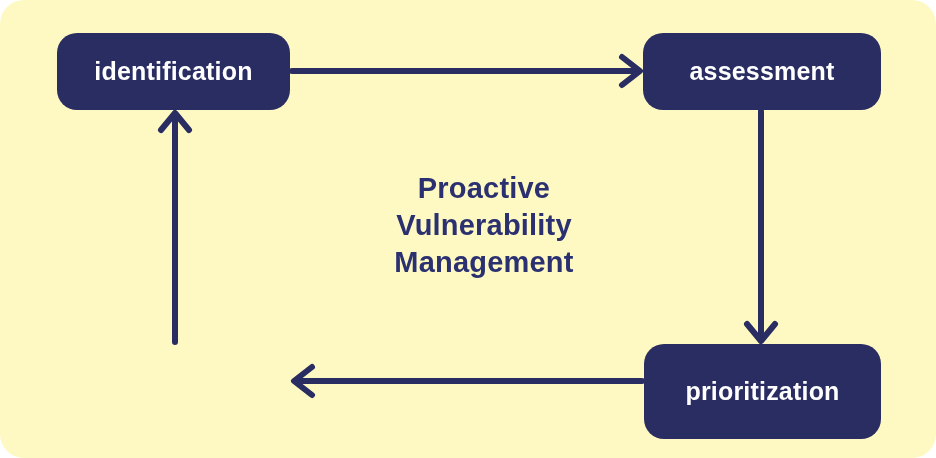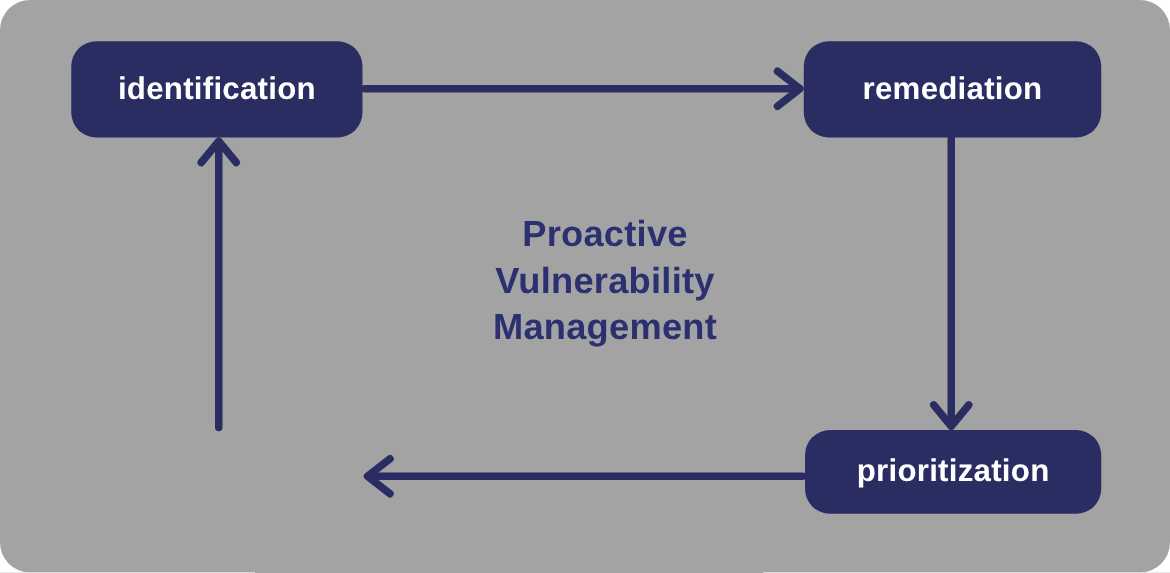--- a/index.html
+++ b/index.html
@@ -5,40 +5,40 @@
   html, body {
     margin: 0;
     padding: 0;
     background: #ffffff;
     font-family: "Liberation Sans", "DejaVu Sans", sans-serif;
   }
   .canvas {
     position: relative;
     width: 936px;
     height: 458px;
-    background: #a3a3a3;
+    background: #fef9c3;
     border-radius: 24px;
     overflow: hidden;
   }
   .node {
     position: absolute;
     display: flex;
     align-items: center;
     justify-content: center;
     background: #292d62;
     color: #ffffff;
     border-radius: 20px;
     font-size: 25px;
     font-weight: 700;
     letter-spacing: 0.2px;
   }
   .node-identification { left: 57px;  top: 33px;  width: 233px; height: 77px; }
   .node-assessment     { left: 643px; top: 33px;  width: 238px; height: 77px; }
   .node-remediation    { left: 56px;  top: 344px; width: 235px; height: 77px; }
-  .node-prioritization { left: 644px; top: 344px; width: 237px; height: 67px; }
+  .node-prioritization { left: 644px; top: 344px; width: 237px; height: 95px; }
   .diagram-title {
     position: absolute;
     left: 0;
     right: 0;
     top: 170px;
     text-align: center;
     color: #2b3170;
     font-size: 29px;
     line-height: 37px;
     font-weight: 700;
@@ -88,21 +88,21 @@
       <line x1="175" y1="342" x2="175" y2="117"></line>
       <polyline points="161,130 175,113 189,130"></polyline>
     </g>
   </svg>
 
   <div class="node node-identification">
     <span>identification</span>
   </div>
 
   <div class="node node-assessment">
-    <span>remediation</span>
+    <span>assessment</span>
   </div>
 
   <div class="node node-prioritization">
     <span>prioritization</span>
   </div>
 
 
   <div class="diagram-title">Proactive
 Vulnerability
 Management</div>

